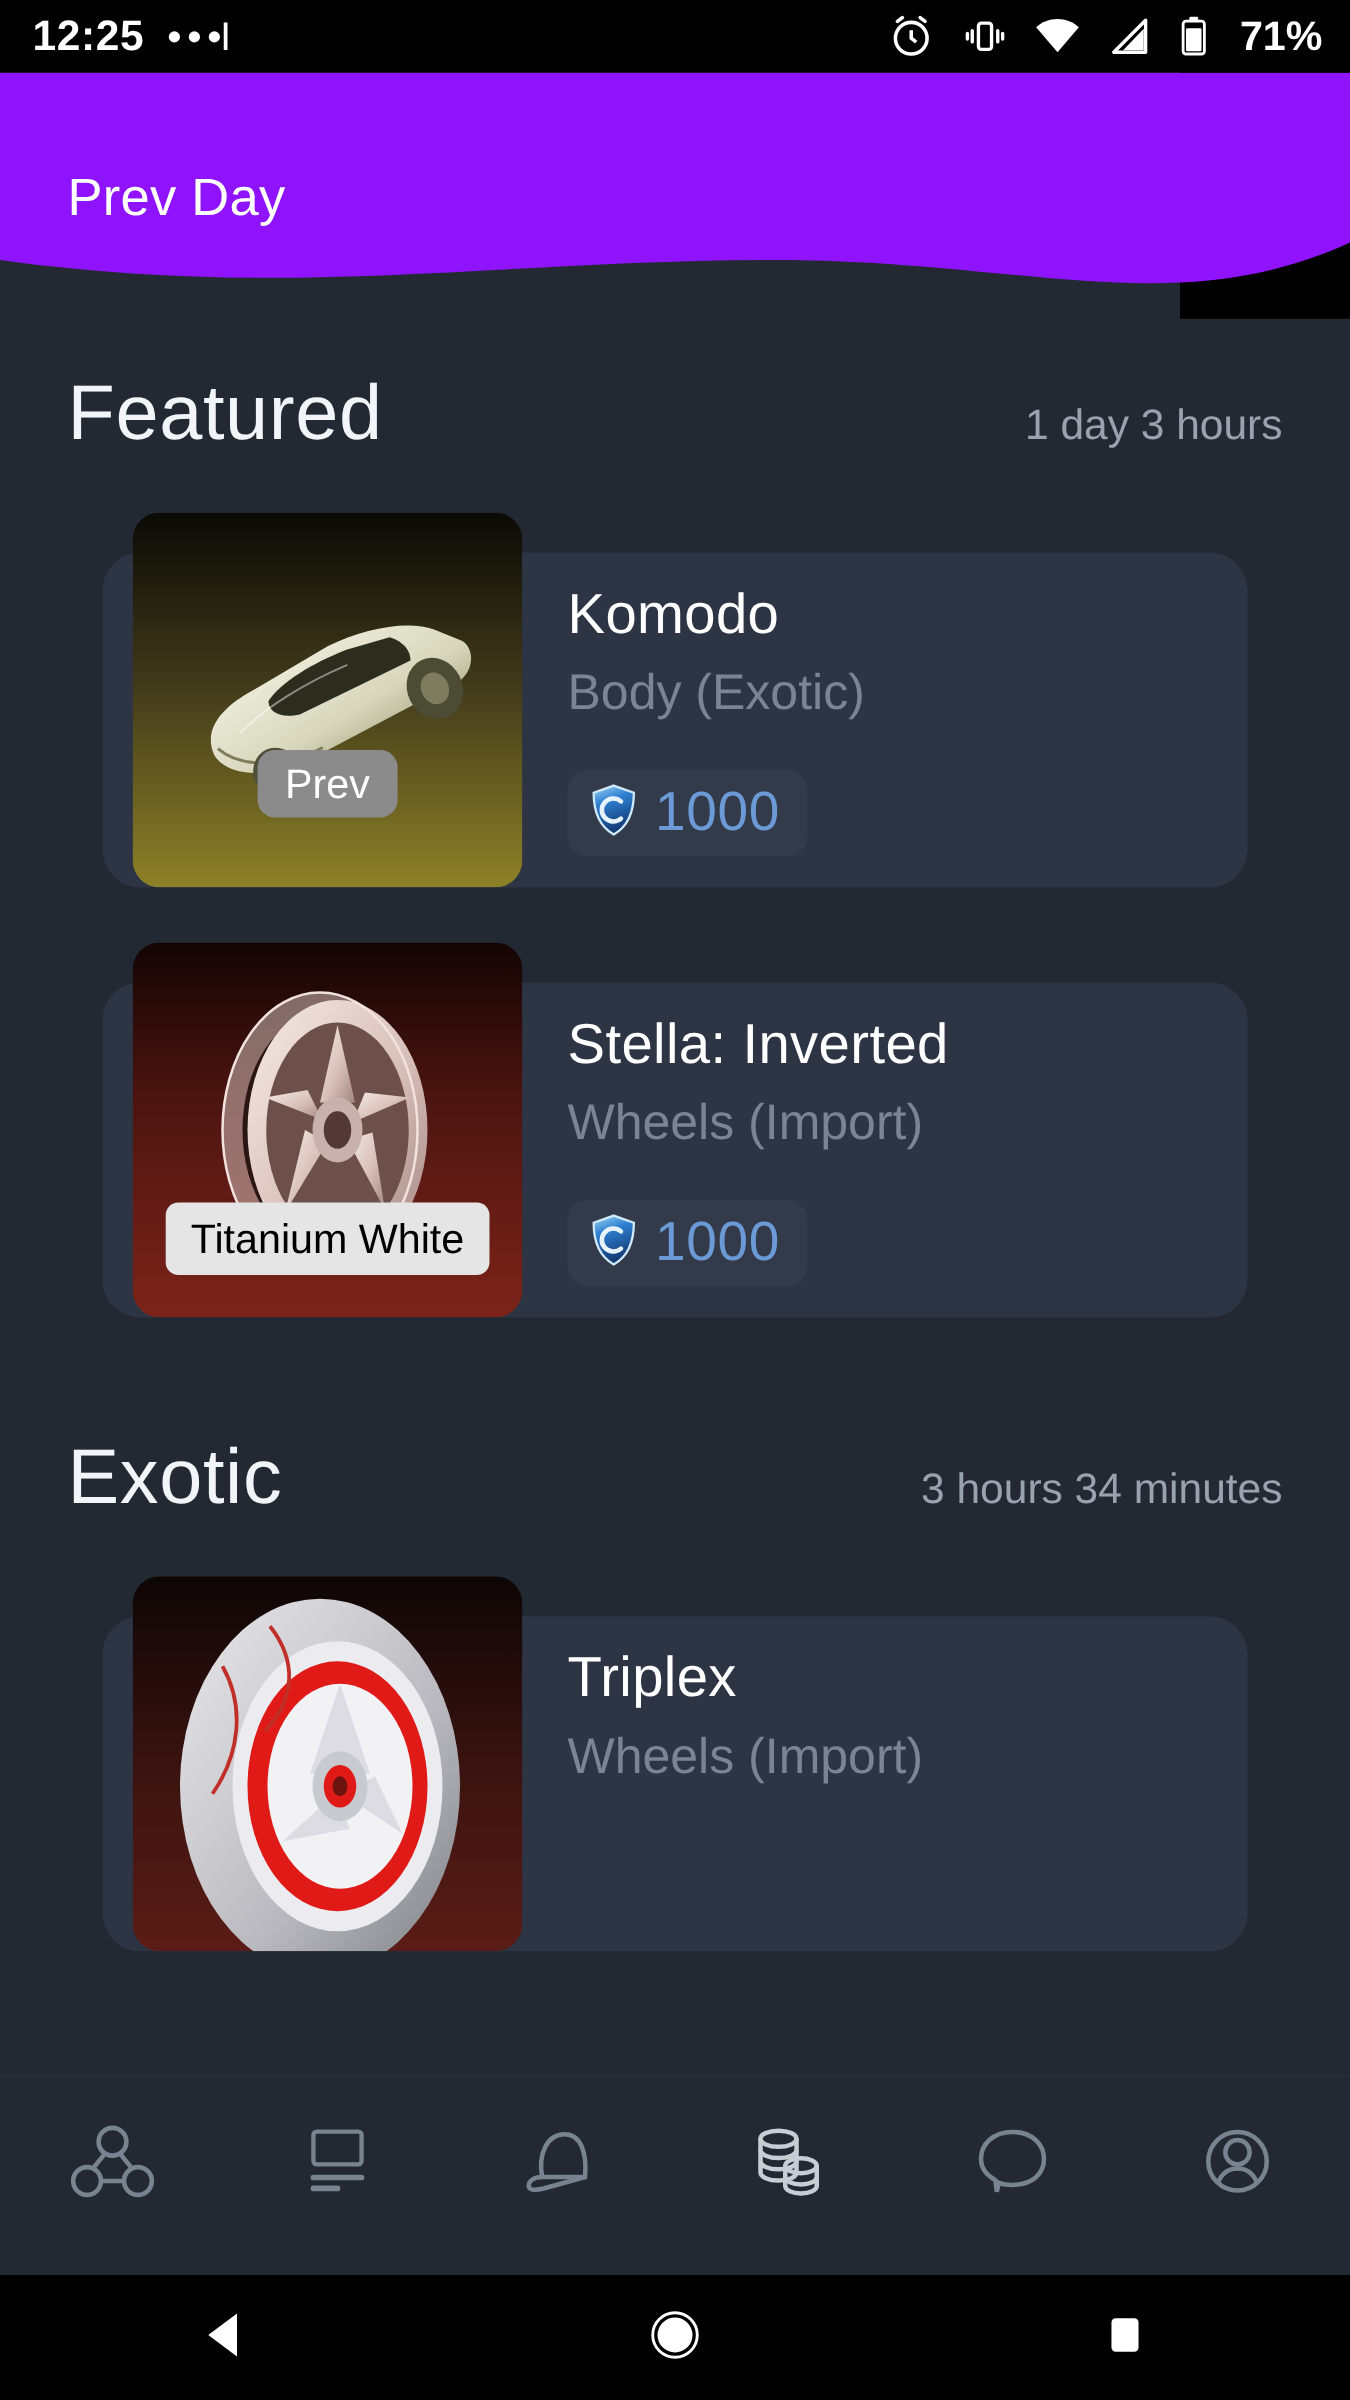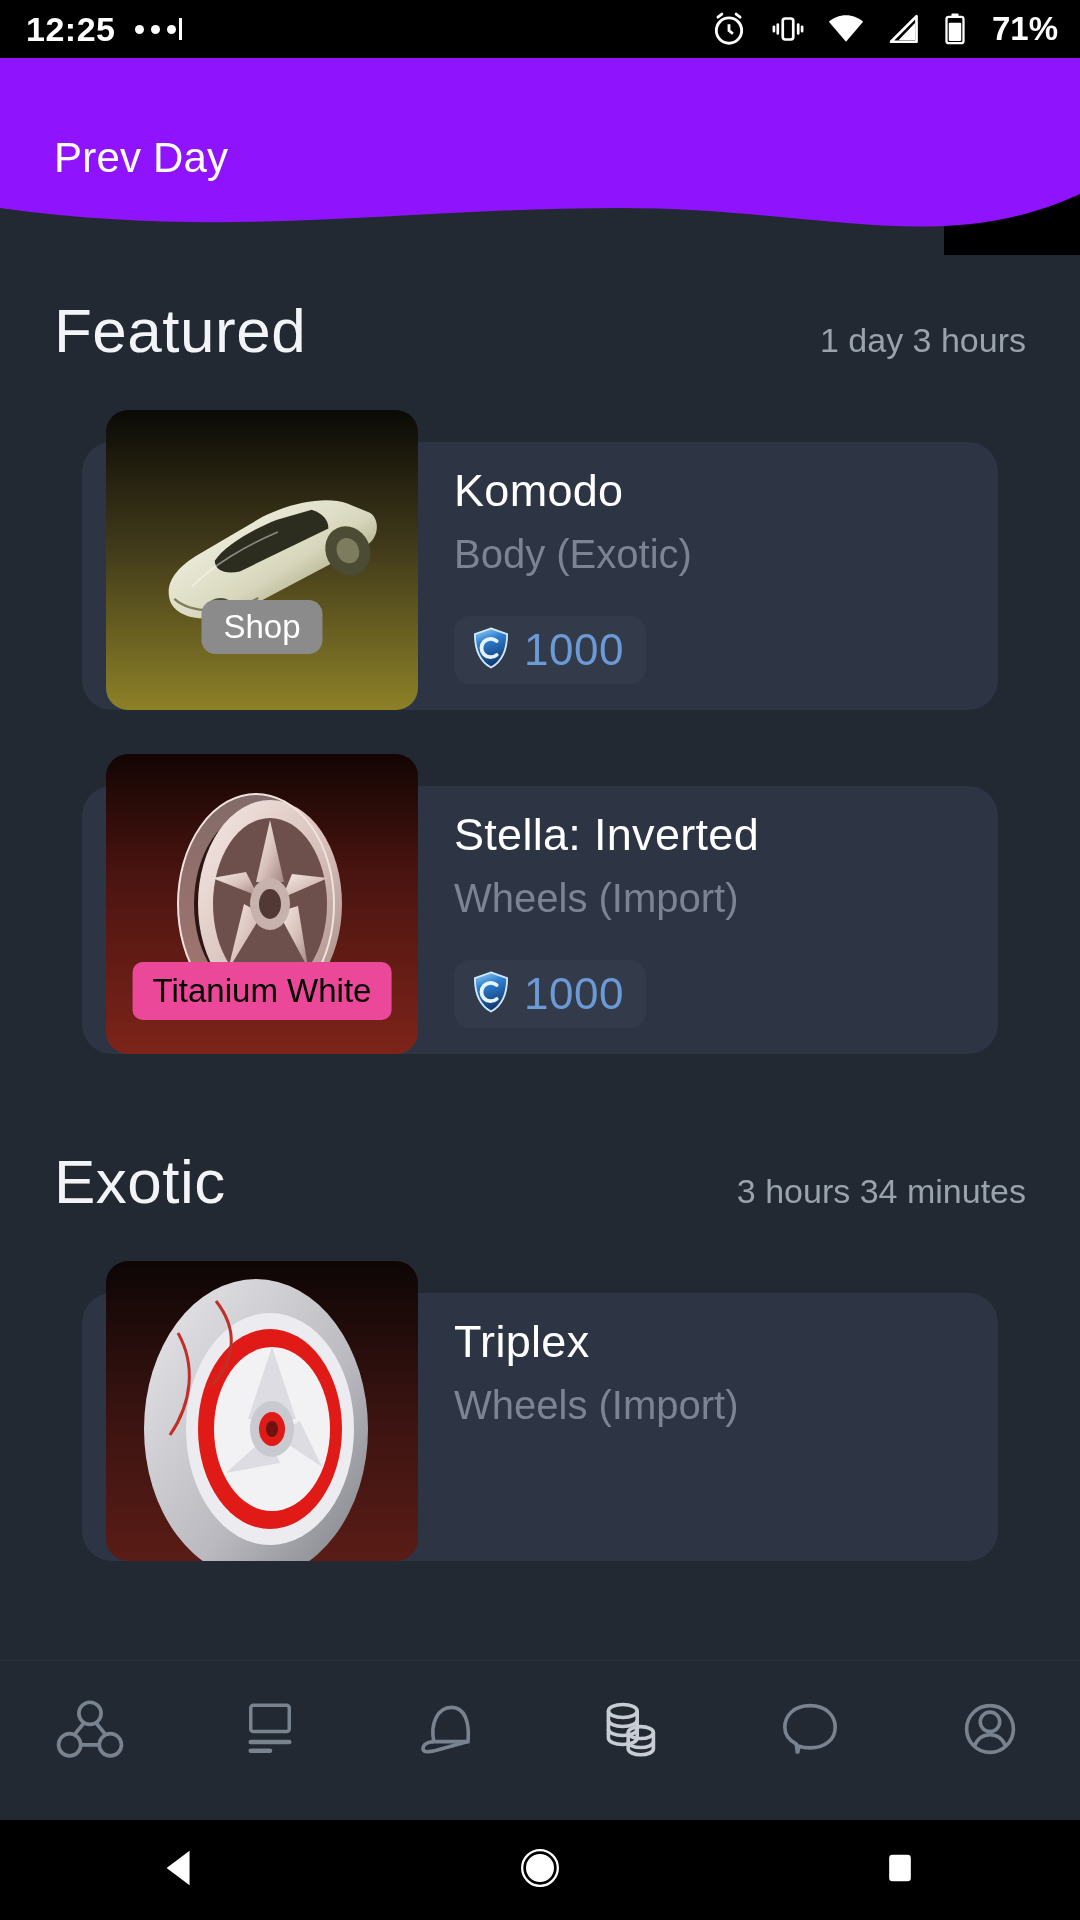--- a/index.html
+++ b/index.html
@@ -65,21 +65,21 @@
     position:absolute; left:24px; top:0; width:312px; height:300px;
     border-radius:22px; overflow:hidden;
   }
   .thumb .art{ position:absolute; inset:0; }
   .paint-badge{
     position:absolute; left:50%; transform:translateX(-50%);
     bottom:56px; padding:8px 22px; border-radius:14px;
     font-size:33px; white-space:nowrap; line-height:1.15;
   }
   .paint-grey{ background:#8b8b8b; color:#fff; }
-  .paint-white{ background:#ec4899; color:#000; bottom:34px; padding:10px 20px; border-radius:10px; }
+  .paint-white{ background:#e5e5e5; color:#000; bottom:34px; padding:10px 20px; border-radius:10px; }
 
   .card-info{ position:absolute; left:372px; top:56px; width:520px; }
   .item-name{ color:#ffffff; font-size:45px; font-weight:400; letter-spacing:.3px; line-height:1.1; }
   .item-type{ color:#7b8492; font-size:40px; font-weight:400; margin-top:16px; line-height:1.1; }
 
   .price-pill{
     display:inline-flex; align-items:center; gap:10px;
     background:#333b4b; border-radius:16px; padding:9px 22px 9px 14px;
     margin-top:40px;
   }
@@ -186,21 +186,21 @@
           <g transform="translate(38,120) rotate(-13)">
             <path d="M10,78 C6,58 22,44 48,36 L118,14 C150,6 186,8 204,20 L224,34 C232,42 228,58 216,64 L80,100 C48,106 16,98 10,78 Z" fill="url(#gCar)"></path>
             <path d="M62,46 C74,34 104,24 132,20 L168,18 C178,24 182,32 180,40 L84,62 C70,62 60,56 62,46 Z" fill="#2c2d1f"></path>
             <path d="M14,74 C30,96 70,100 96,92" fill="none" stroke="#7f7d5a" stroke-width="2.4"></path>
             <ellipse cx="194" cy="66" rx="22" ry="25" transform="rotate(-13 194 66)" fill="#4c4c35"></ellipse>
             <ellipse cx="194" cy="66" rx="11" ry="13" transform="rotate(-13 194 66)" fill="#7d7c5f"></ellipse>
             <ellipse cx="56" cy="104" rx="19" ry="21" transform="rotate(-13 56 104)" fill="#50503a"></ellipse>
             <path d="M34,66 C58,50 96,38 130,32" fill="none" stroke="#ffffff" stroke-width="1.6" opacity="0.45"></path>
           </g>
         </svg>
-        <div class="paint-badge paint-grey">Shop</div>
+        <div class="paint-badge paint-grey">Prev</div>
       </div>
       <div class="card-info">
         <div class="item-name">Komodo</div>
         <div class="item-type">Body (Exotic)</div>
         <div class="price-pill">
           <span>
             <svg width="46" height="46" viewBox="0 0 40 40">
               <defs>
                 <linearGradient id="gCred" x1="0" y1="0" x2="0.3" y2="1">
                   <stop offset="0%" stop-color="#9fd8f8"></stop>

